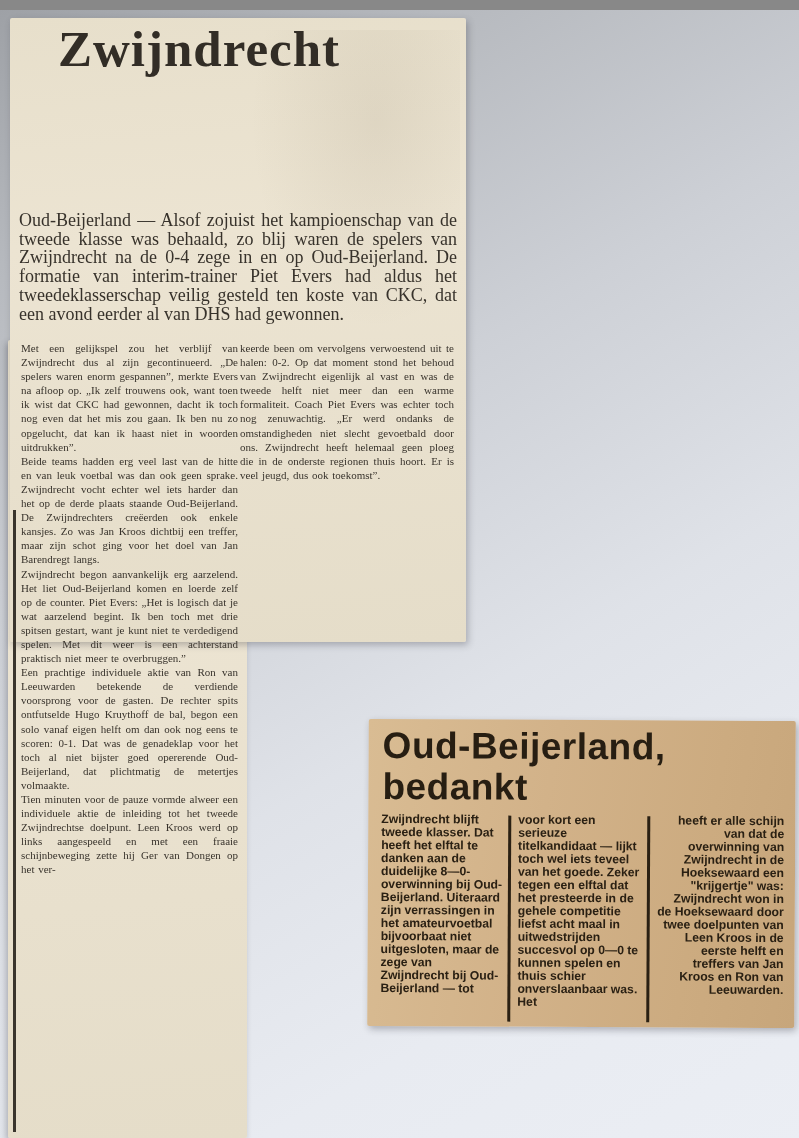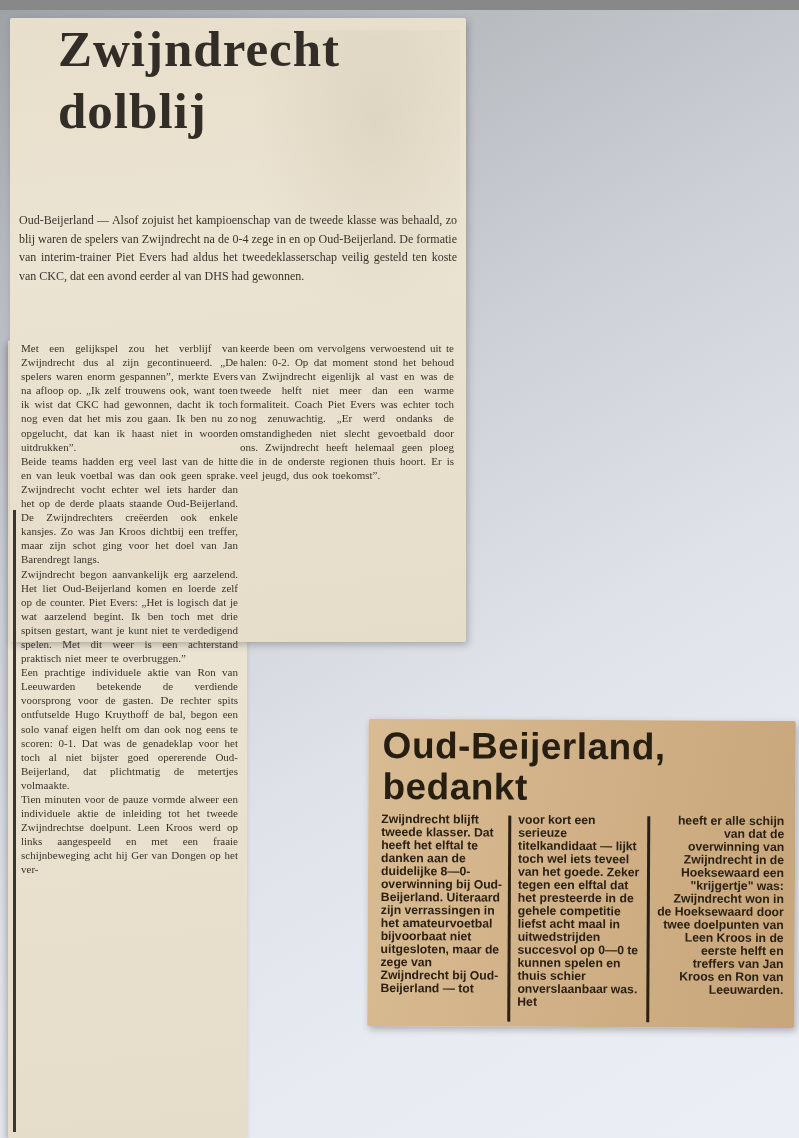--- a/index.html
+++ b/index.html
@@ -14,21 +14,21 @@
   .p1{background:linear-gradient(175deg,#e7dfcb 0%,#ece4d2 35%,#e8e0cd 70%,#e5ddc9 100%);}
   .p1-left{left:8px;top:330px;width:239px;height:798px;box-shadow:-2px 3px 6px rgba(45,45,55,.30);border-radius:2px;}
   .p1-top{left:10px;top:8px;width:456px;height:624px;box-shadow:2px 3px 7px rgba(45,45,55,.30);border-radius:2px;}
   .c1-headline{
     position:absolute;left:58px;top:8px;width:400px;
     font-weight:bold;font-size:51px;line-height:62px;letter-spacing:1px;
     color:#322d26;
   }
   .c1-lead{
     position:absolute;left:19px;top:201px;width:438px;
-    font-size:12px;line-height:18.7px;text-align:justify;color:#37322b;
+    font-size:18px;line-height:18.7px;text-align:justify;color:#37322b;
   }
   .c1-col{position:absolute;top:331px;font-size:11px;line-height:14.1px;
     text-align:justify;color:#38332c;word-spacing:1px;}
   .c1-col p{margin:0;}
   .c1-col-1{left:21px;width:217px;height:796px;overflow:hidden;}
   .c1-col-2{left:240px;width:214px;height:296px;overflow:hidden;}
   .c1-rule{position:absolute;left:13px;top:500px;width:2.5px;height:622px;background:#3a352d;}
   
   .p2{
     left:368px;top:710px;width:427px;height:307px;
@@ -57,31 +57,30 @@
 <body>
 
 <div class="photo">
 
   <div class="paper p1 p1-left"></div>
   <div class="paper p1 p1-top"></div>
   <div class="mottle"></div>
 
   <div class="c1-headline">
     <div>Zwijndrecht</div>
-    <div>dolblij</div>
   </div>
 
   <div class="c1-lead" lang="nl">Oud-Beijerland — Alsof zojuist het kampioenschap van de tweede klasse was behaald, zo blij waren de spelers van Zwijndrecht na de 0-4 zege in en op Oud-Beijerland. De formatie van interim-trainer Piet Evers had aldus het tweedeklasserschap veilig gesteld ten koste van CKC, dat een avond eerder al van DHS had gewonnen.</div>
 
   <div class="c1-col c1-col-1">
     <p lang="nl">Met een gelijkspel zou het verblijf van Zwijndrecht dus al zijn gecontinueerd. „De spelers waren enorm gespannen”, merkte Evers na afloop op. „Ik zelf trouwens ook, want toen ik wist dat CKC had gewonnen, dacht ik toch nog even dat het mis zou gaan. Ik ben nu zo opgelucht, dat kan ik haast niet in woorden uitdrukken”.</p>
     <p lang="nl">Beide teams hadden erg veel last van de hitte en van leuk voetbal was dan ook geen sprake. Zwijndrecht vocht echter wel iets harder dan het op de derde plaats staande Oud-Beijerland. De Zwijndrechters creëerden ook enkele kansjes. Zo was Jan Kroos dichtbij een treffer, maar zijn schot ging voor het doel van Jan Barendregt langs.</p>
     <p lang="nl">Zwijndrecht begon aanvankelijk erg aarzelend. Het liet Oud-Beijerland komen en loerde zelf op de counter. Piet Evers: „Het is logisch dat je wat aarzelend begint. Ik ben toch met drie spitsen gestart, want je kunt niet te verdedigend spelen. Met dit weer is een achterstand praktisch niet meer te overbruggen.”</p>
     <p lang="nl">Een prachtige individuele aktie van Ron van Leeuwarden betekende de verdiende voorsprong voor de gasten. De rechter spits ontfutselde Hugo Kruythoff de bal, begon een solo vanaf eigen helft om dan ook nog eens te scoren: 0-1. Dat was de genadeklap voor het toch al niet bijster goed opererende Oud-Beijerland, dat plichtmatig de metertjes volmaakte.</p>
-    <p lang="nl">Tien minuten voor de pauze vormde alweer een individuele aktie de inleiding tot het tweede Zwijndrechtse doelpunt. Leen Kroos werd op links aangespeeld en met een fraaie schijnbeweging acht hij Ger van Dongen op het ver-</p>
+    <p lang="nl">Tien minuten voor de pauze vormde alweer een individuele aktie de inleiding tot het tweede Zwijndrechtse doelpunt. Leen Kroos werd op links aangespeeld en met een fraaie schijnbeweging zette hij Ger van Dongen op het ver-</p>
   </div>
   <div class="c1-col c1-col-2">
     <p lang="nl">keerde been om vervolgens verwoestend uit te halen: 0-2. Op dat moment stond het behoud van Zwijndrecht eigenlijk al vast en was de tweede helft niet meer dan een warme formaliteit. Coach Piet Evers was echter toch nog zenuwachtig. „Er werd ondanks de omstandigheden niet slecht gevoetbald door ons. Zwijndrecht heeft helemaal geen ploeg die in de onderste regionen thuis hoort. Er is veel jeugd, dus ook toekomst”.</p>
   </div>
 
   <div class="c1-rule"></div>
 
   <div class="paper p2">
     <div class="c2-headline">
       <div>Oud-Beijerland,</div>

